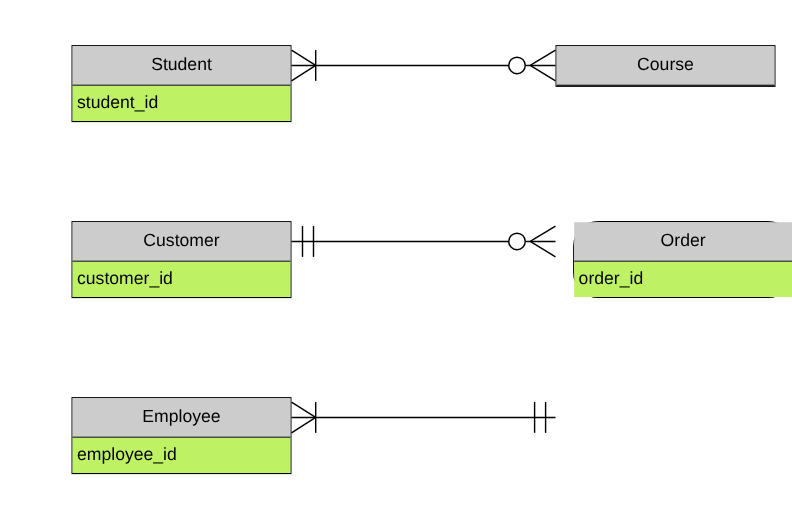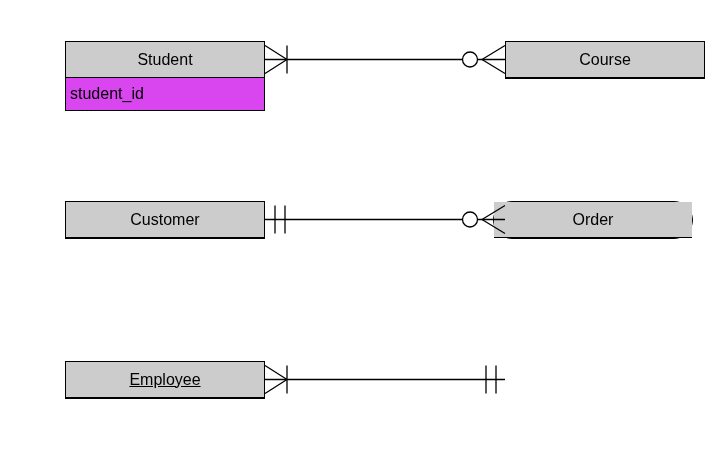--- a/index.html
+++ b/index.html
@@ -28,33 +28,33 @@
     background: #cccccc;
     border-bottom: 1.5px solid #000000;
     display: flex;
     align-items: center;
     justify-content: center;
     font-size: 16px;
     color: #000000;
   }
   .entity-attr {
     height: 32px;
-    background: #d946ef;
+    background: #bef264;
     display: flex;
     align-items: center;
     padding-left: 4px;
     font-size: 16px;
     color: #000000;
   }
   
   #entity-student    { left: 40px;  top: 41px;  }
   #entity-course     { left: 480px; top: 41px;  }
   #entity-customer   { left: 40px;  top: 201px; text-align: right; }
-  #entity-order      { left: 468px; top: 201px; border-radius: 23px; }
-  #entity-employee   { left: 40px;  top: 361px; text-decoration: underline; }
+  #entity-order      { left: 496px; top: 201px; border-radius: 23px; }
+  #entity-employee   { left: 40px;  top: 361px; }
   #entity-department { left: 480px; top: 361px; }
   svg.connectors {
     position: absolute;
     left: 0;
     top: 0;
     width: 720px;
     height: 472px;
     pointer-events: none;
   }
   svg.connectors path, svg.connectors line {
@@ -77,28 +77,31 @@
     <div class="entity-header">Student</div>
     <div class="entity-attr">student_id</div>
   </div>
 
   <div class="entity" id="entity-course">
     <div class="entity-header">Course</div>
   </div>
 
   <div class="entity" id="entity-customer">
     <div class="entity-header">Customer</div>
+    <div class="entity-attr">customer_id</div>
   </div>
 
   <div class="entity" id="entity-order">
     <div class="entity-header">Order</div>
+    <div class="entity-attr">order_id</div>
   </div>
 
   <div class="entity" id="entity-employee">
     <div class="entity-header">Employee</div>
+    <div class="entity-attr">employee_id</div>
   </div>
 
 
   <svg class="connectors" viewBox="0 0 720 472" xmlns="http://www.w3.org/2000/svg">
 
     <g>
       <line x1="240" y1="59.5" x2="480" y2="59.5"></line>
       <g>
         <path d="M240,45.5 L262,59.5 M240,73.5 L262,59.5"></path>
         <path d="M262,45.5 L262,73.5"></path>

